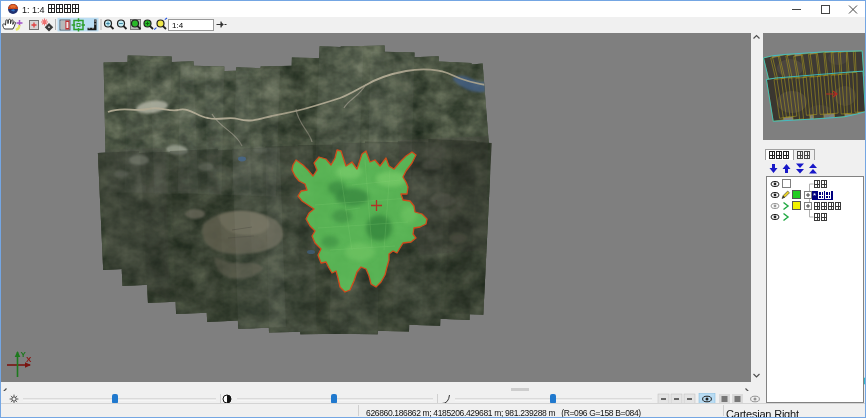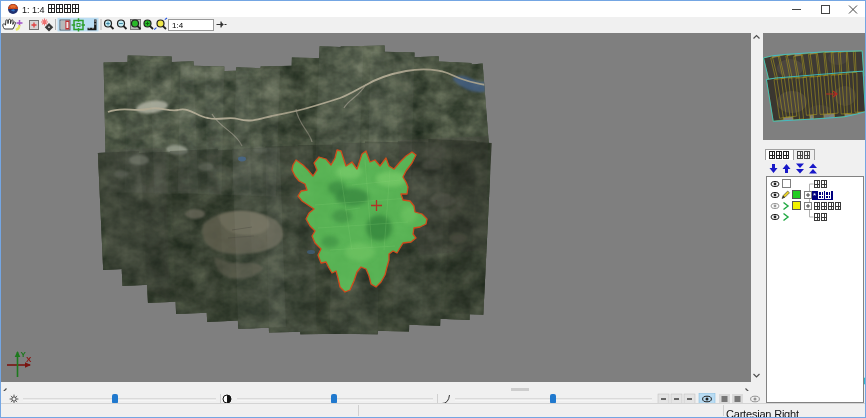--- a/index.html
+++ b/index.html
@@ -445,15 +445,16 @@
         <rect x="733.5" y="3" width="6" height="6" fill="#777"></rect>
    <g transform="translate(754,6)" opacity="0.45">
           <ellipse rx="4.4" ry="2.8" fill="none" stroke="#222" stroke-width="1"></ellipse>
           <circle r="1.5" fill="#222"></circle>
         </g>
   </g>
  </svg>
 </div>
 <div class="statusbar">
  <div style="position:absolute;left:357px;top:1px;bottom:1px;width:1px;background:#d0d0d0"></div>
+ <div style="position:absolute;left:365px;top:4px;font-size:8.5px;letter-spacing:-0.35px">626860.186862 m; 4185206.429681 m; 981.239288 m&nbsp;&nbsp;&nbsp;(R=096 G=158 B=084)</div>
  <div style="position:absolute;left:722px;top:1px;bottom:1px;width:1px;background:#d0d0d0"></div>
  <div style="position:absolute;left:725px;top:4px;font-size:11px;letter-spacing:-0.2px">Cartesian Right</div>
 </div>
 <div class="win"></div>
 </body></html>

